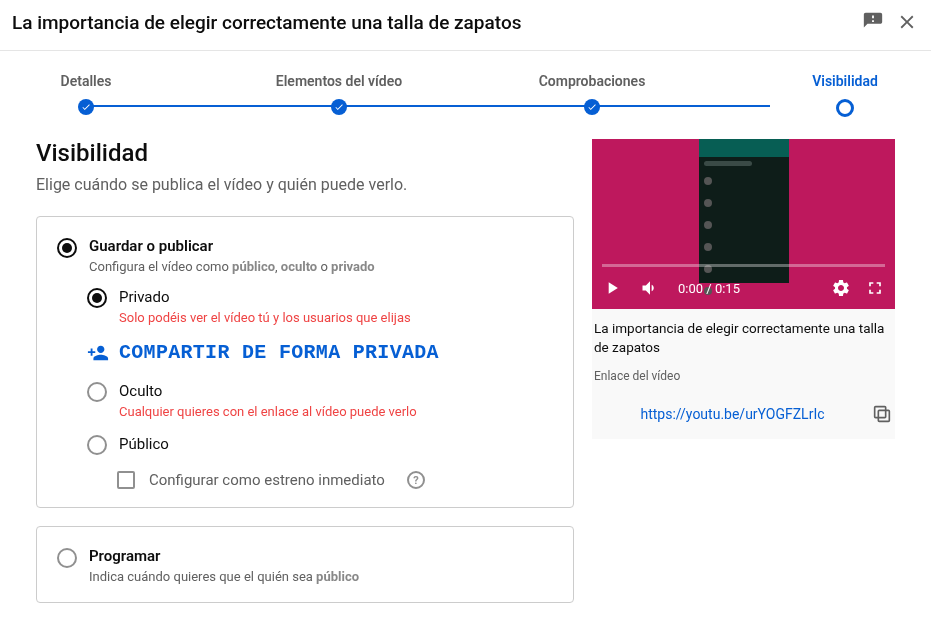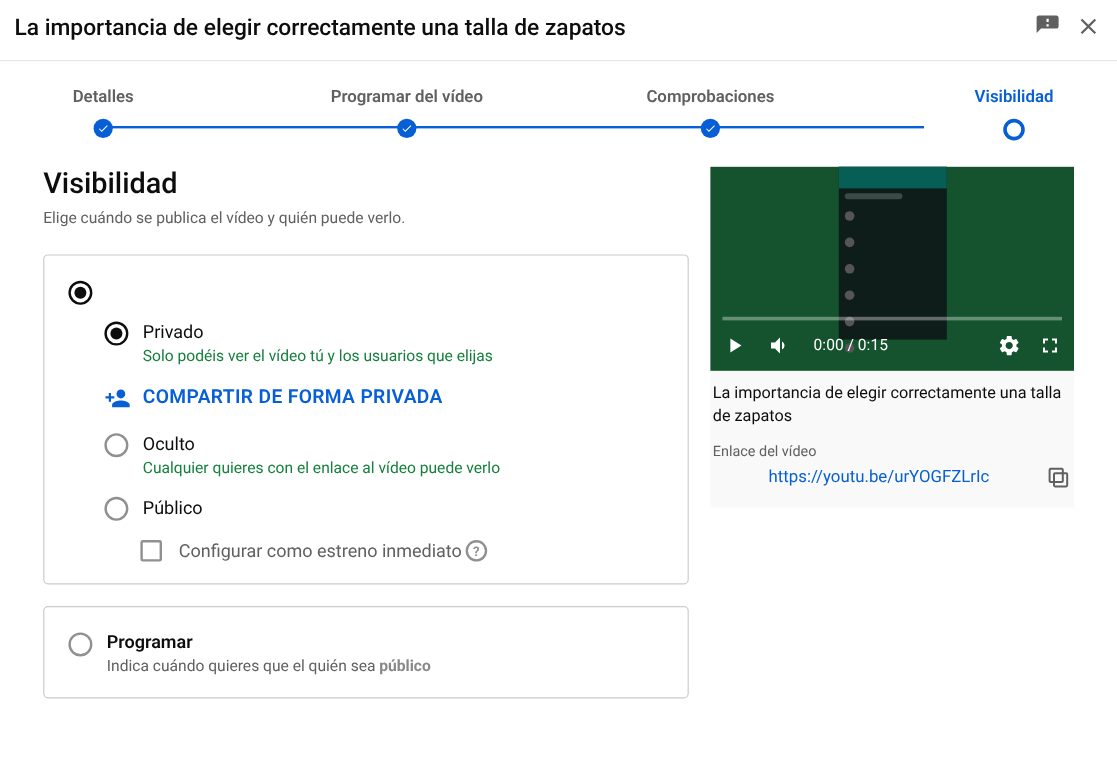--- a/index.html
+++ b/index.html
@@ -17,59 +17,59 @@
   .step-dot svg { width: 10px; height: 10px; fill: #fff; }
   .step.current .step-dot { width: 18px; height: 18px; background: #fff; border: 3px solid #065fd4; }
   .stepper-wrap { position: relative; display: flex; gap: 25px; }
   .connector { position: absolute; height: 2px; background: #065fd4; top: 32px; z-index: 1; }
 
   .content { padding: 10px 36px 30px; display: flex; gap: 18px; }
   .left { flex: 1; }
   .right { width: 303px; }
 
   .section-title { font-size: 24px; font-weight: 500; margin-bottom: 8px; }
-  .section-sub { font-size: 13px; color: #606060; margin-bottom: 22px; }
+  .section-sub { font-size: 16px; color: #606060; margin-bottom: 22px; }
 
   .card { border: 1px solid #ccc; border-radius: 4px; padding: 20px 20px 18px; margin-bottom: 18px; }
 
   .radio-row { display: flex; align-items: flex-start; }
   .radio-outer { width: 20px; height: 20px; border: 2px solid #909090; border-radius: 50%; flex-shrink: 0; margin-right: 12px; margin-top: 1px; display: flex; align-items: center; justify-content: center; cursor: pointer; }
   .radio-outer.selected { border-color: #0d0d0d; }
   .radio-outer.selected .radio-inner { width: 10px; height: 10px; background: #0d0d0d; border-radius: 50%; }
   .radio-label { font-size: 15px; font-weight: 600; }
   .radio-sub { font-size: 13px; color: #606060; margin-top: 4px; }
   .radio-sub b { color: #888; font-weight: 700; }
 
   .options { margin-left: 30px; margin-top: 14px; }
   .opt { display: flex; align-items: flex-start; margin-bottom: 16px; }
   .opt .radio-outer { margin-top: 0; }
   .opt-label { font-size: 15px; font-weight: 400; }
-  .opt-sub { font-size: 13px; color: #15803d; margin-top: 4px; }
-
-  .share-row { display: flex; align-items: flex-start; color: #065fd4; font-size: 16px; font-weight: 600; margin-top: 10px; margin-left: 30px; cursor: pointer; letter-spacing: 0.3px; }
+  .opt-sub { font-size: 13px; color: #ef4444; margin-top: 4px; }
+
+  .share-row { display: flex; align-items: center; color: #065fd4; font-size: 20px; font-weight: 600; margin-top: 10px; margin-left: 30px; cursor: pointer; letter-spacing: 0.3px; font-family: Liberation Mono, monospace; }
   .share-row svg { width: 22px; height: 22px; fill: #065fd4; margin-right: 10px; }
 
   .checkbox-row { display: flex; align-items: center; margin-top: 6px; margin-left: 30px; }
   .checkbox { width: 18px; height: 18px; border: 2px solid #909090; border-radius: 2px; margin-right: 14px; cursor: pointer; }
-  .checkbox-label { font-size: 15px; color: #606060; margin-right: 3px; }
+  .checkbox-label { font-size: 15px; color: #606060; margin-right: 22px; }
   .help-icon { width: 18px; height: 18px; border: 2px solid #909090; border-radius: 50%; color: #909090; font-size: 11px; font-weight: 700; display: flex; align-items: center; justify-content: center; cursor: pointer; }
 
-  .video-box { background: #14532d; height: 170px; position: relative; margin-bottom: 10px; }
+  .video-box { background: #be185d; height: 170px; position: relative; margin-bottom: 10px; }
   .video-thumb { position: absolute; left: 50%; transform: translateX(-50%); top: 0; width: 90px; height: 144px; background: #0e1d19; }
   .thumb-top { height: 18px; background: #075e54; }
   .thumb-body { padding: 4px 5px; }
   .thumb-line { height: 5px; background: #3a4a46; border-radius: 3px; margin-bottom: 6px; }
   .thumb-line.short { width: 60%; }
   .thumb-dot { width: 8px; height: 8px; background: #555; border-radius: 50%; display: inline-block; margin-right: 4px; }
   .progress-bar { position: absolute; bottom: 42px; left: 10px; right: 10px; height: 3px; background: rgba(255,255,255,0.35); }
   .controls { position: absolute; bottom: 0; left: 0; right: 0; height: 42px; display: flex; align-items: center; padding: 0 10px; color: #fff; }
   .ctrl-icon { width: 20px; height: 20px; fill: #fff; margin-right: 18px; cursor: pointer; }
   .time { font-size: 13px; flex: 1; }
   .video-title { font-size: 13.5px; color: #0d0d0d; line-height: 1.4; padding: 0 2px; margin-bottom: 12px; }
-  .link-label { font-size: 12px; color: #606060; padding: 0 2px; margin-bottom: 4px; }
+  .link-label { font-size: 12px; color: #606060; padding: 0 2px; margin-bottom: 20px; }
   .link-row { display: flex; align-items: center; padding: 0 2px; }
   .link-url { color: #065fd4; font-size: 14px; flex: 1; cursor: pointer; text-align: center; }
   .copy-icon { width: 22px; height: 22px; cursor: pointer; }
   .copy-icon rect { fill: none; stroke: #606060; stroke-width: 1.8; }
   .side-panel { background: #f9f9f9; padding-bottom: 14px; }
 </style>
 </head>
 <body>
 
 <div class="header">
@@ -91,21 +91,21 @@
     <div class="connector" style="left:114px; width:684px;"></div>
     <div class="step">
       <div class="step-label">Detalles</div>
       <div class="step-dot">
           <svg viewBox="0 0 24 24">
             <path d="M9 16.17 4.83 12l-1.42 1.41L9 19 21 7l-1.41-1.41z"></path>
           </svg>
         </div>
     </div>
     <div class="step">
-      <div class="step-label">Programar del vídeo</div>
+      <div class="step-label">Elementos del vídeo</div>
       <div class="step-dot">
           <svg viewBox="0 0 24 24">
             <path d="M9 16.17 4.83 12l-1.42 1.41L9 19 21 7l-1.41-1.41z"></path>
           </svg>
         </div>
     </div>
     <div class="step">
       <div class="step-label">Comprobaciones</div>
       <div class="step-dot">
           <svg viewBox="0 0 24 24">
@@ -123,20 +123,26 @@
 <div class="content">
   <div class="left">
     <div class="section-title">Visibilidad</div>
     <div class="section-sub">Elige cuándo se publica el vídeo y quién puede verlo.</div>
 
     <div class="card">
       <div class="radio-row">
         <div class="radio-outer selected">
             <div class="radio-inner"></div>
           </div>
+        <div>
+          <div class="radio-label">Guardar o publicar</div>
+          <div class="radio-sub">
+            <span>Configura el vídeo como </span><b>público</b><span>, </span><b>oculto</b><span> o </span><b>privado</b>
+          </div>
+        </div>
       </div>
 
       <div class="options">
         <div class="opt">
           <div class="radio-outer selected">
               <div class="radio-inner"></div>
             </div>
           <div>
             <div class="opt-label">Privado</div>
             <div class="opt-sub">Solo podéis ver el vídeo tú y los usuarios que elijas</div>

